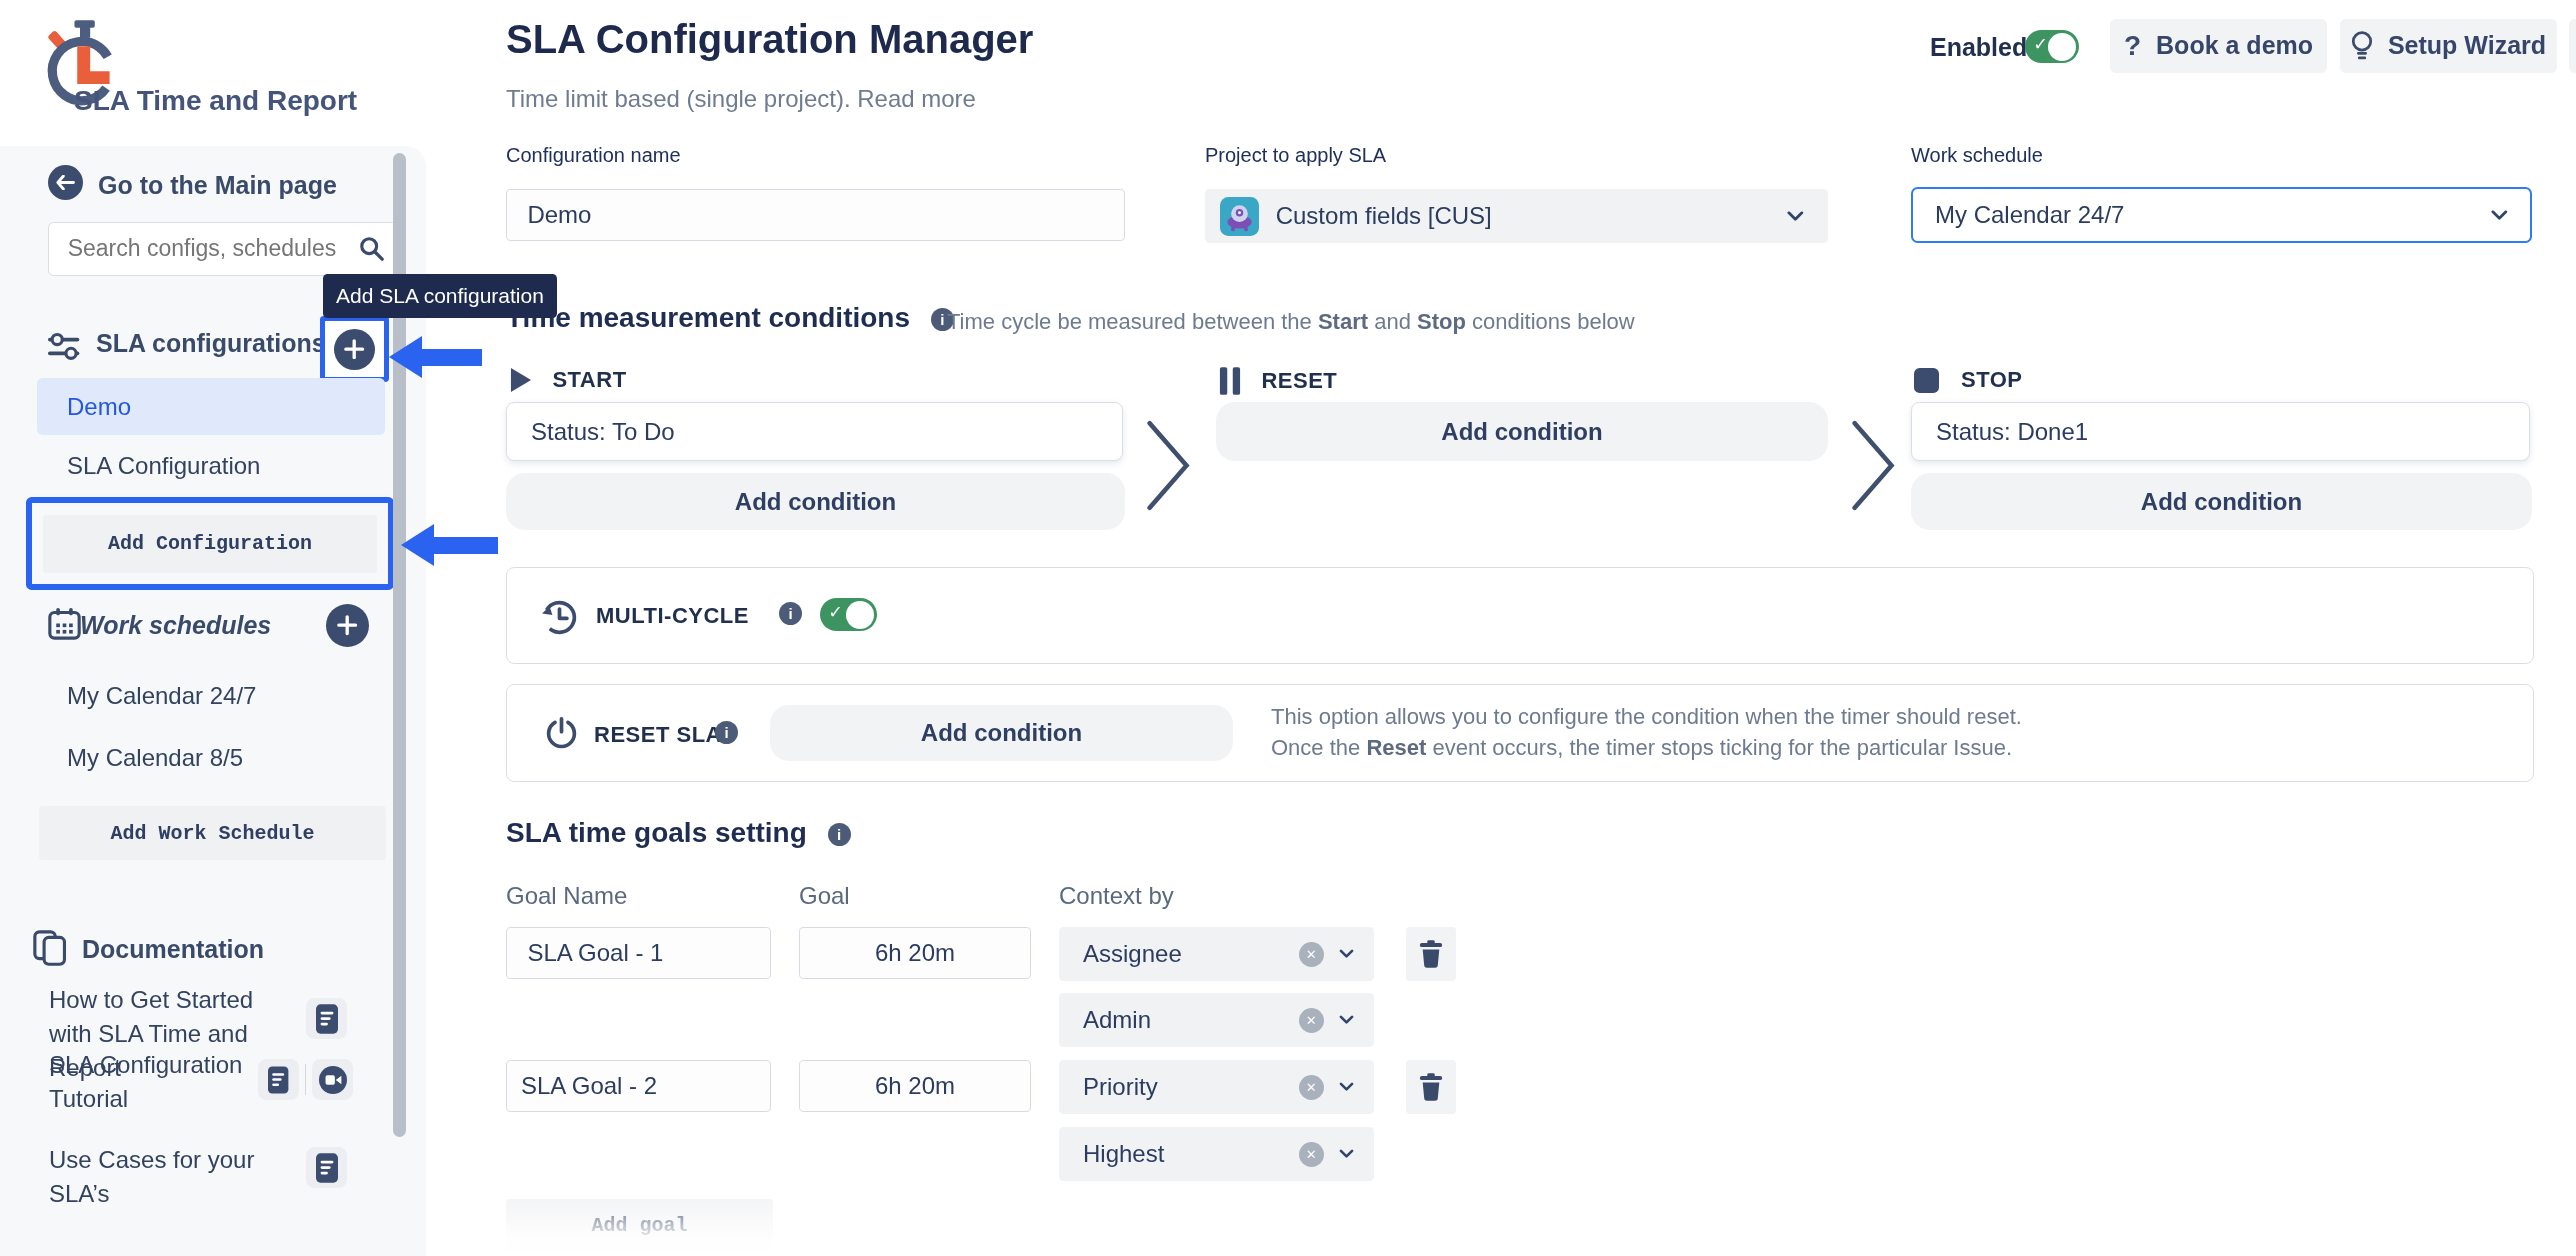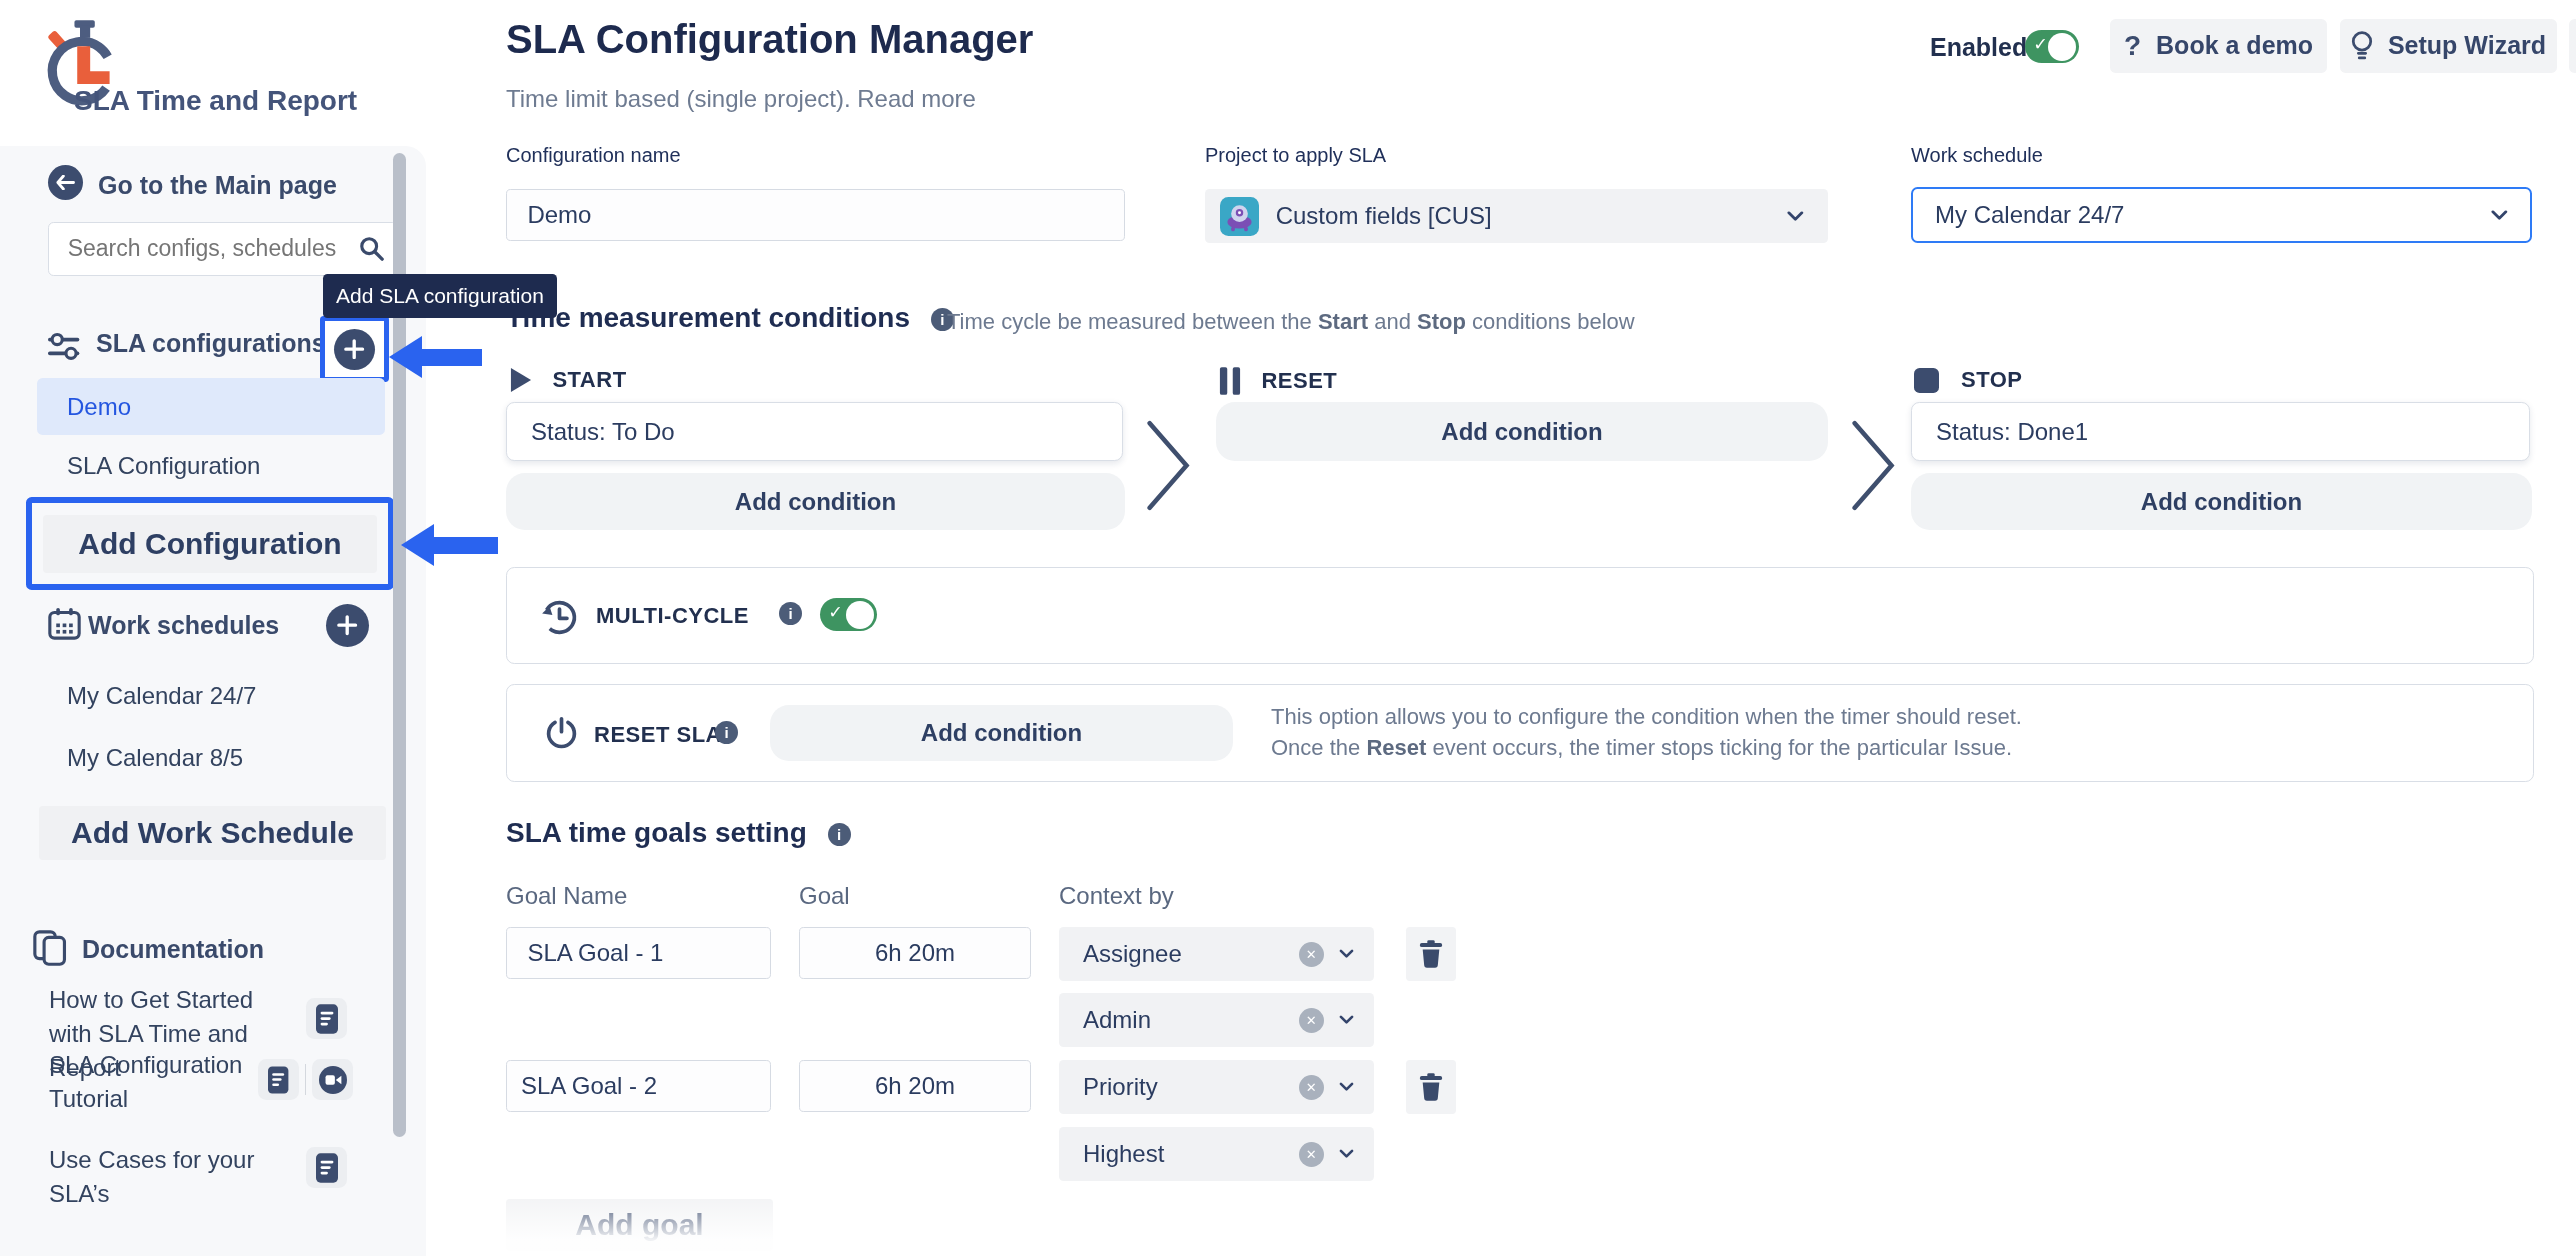--- a/index.html
+++ b/index.html
@@ -4,21 +4,21 @@
 <style>
   html,body{margin:0;padding:0;background:#fff;}
   #page{position:relative;width:2576px;height:1256px;background:#ffffff;overflow:hidden;
         font-family:"Liberation Sans","DejaVu Sans",sans-serif;color:#22304f;}
   .abs{position:absolute;}
   
   #sidebar{position:absolute;left:0;top:146px;width:426px;bottom:0;background:#f7f8fa;border-radius:0 20.4px 0 0;}
   .side-label{font-size:25px;font-weight:bold;color:#3a4a6b;}
   .side-item{font-size:24px;color:#33435f;}
   .side-btn{background:#f0f1f3;border-radius:3.7px;display:flex;align-items:center;justify-content:center;
-            font-size:30px;font-weight:600;color:#2e3f63;cursor:pointer;}
+            font-size:20px;font-weight:600;color:#2e3f63;cursor:pointer;font-family:Liberation Mono, monospace;}
   .circle-btn{background:#3c4c6e;border-radius:50%;display:flex;align-items:center;justify-content:center;
               color:#fff;cursor:pointer;}
   .scrollbar{background:#b9bfc9;border-radius:6.5px;}
   .hl-box{border:6.5px solid #2a63ef;border-radius:5.6px;background:transparent;}
   .blue-arrow{position:absolute;}
   .blue-arrow .head{position:absolute;left:0;top:0;width:0;height:0;
     border-top:21px solid transparent;border-bottom:21px solid transparent;border-right:33px solid #2a63ef;}
   .blue-arrow .shaft{position:absolute;left:31.5px;top:13px;height:16.7px;background:#2a63ef;}
   .tooltip{background:#1e2b4f;border-radius:4.6px;color:#fff;font-size:21px;display:flex;align-items:center;justify-content:center;z-index:40;}
   .badge{width:41px;height:41px;background:#eceef1;border-radius:8.3px;display:flex;align-items:center;justify-content:center;}
@@ -126,21 +126,21 @@
         <g fill="#3a4a6b">
             <rect x="9" y="18" width="4" height="4"></rect>
             <rect x="16" y="18" width="4" height="4"></rect>
             <rect x="23" y="18" width="4" height="4"></rect>
             <rect x="9" y="25" width="4" height="4"></rect>
             <rect x="16" y="25" width="4" height="4"></rect>
             <rect x="23" y="25" width="4" height="4"></rect>
           </g>
       </svg>
     </div>
-    <div class="abs side-label" style="left:88px;top:465px;">Work schedules</div>
+    <div class="abs side-label" style="left:80px;top:465px;font-style:italic;">Work schedules</div>
     <div class="abs circle-btn" style="left:326px;top:458px;width:43px;height:43px;">
       <svg width="20.4" height="20.4" viewBox="0 0 22 22">
           <path d="M11 2 V20 M2 11 H20" stroke="#fff" stroke-width="3.6" stroke-linecap="round"></path>
         </svg>
     </div>
     <div class="abs side-item" style="left:67px;top:536px;">My Calendar 24/7</div>
     <div class="abs side-item" style="left:67px;top:598px;">My Calendar 8/5</div>
     <div class="abs side-btn" style="left:39px;top:660px;width:347px;height:54px;">Add Work Schedule</div>
 
     <div class="abs" style="left:33px;top:784px;">

